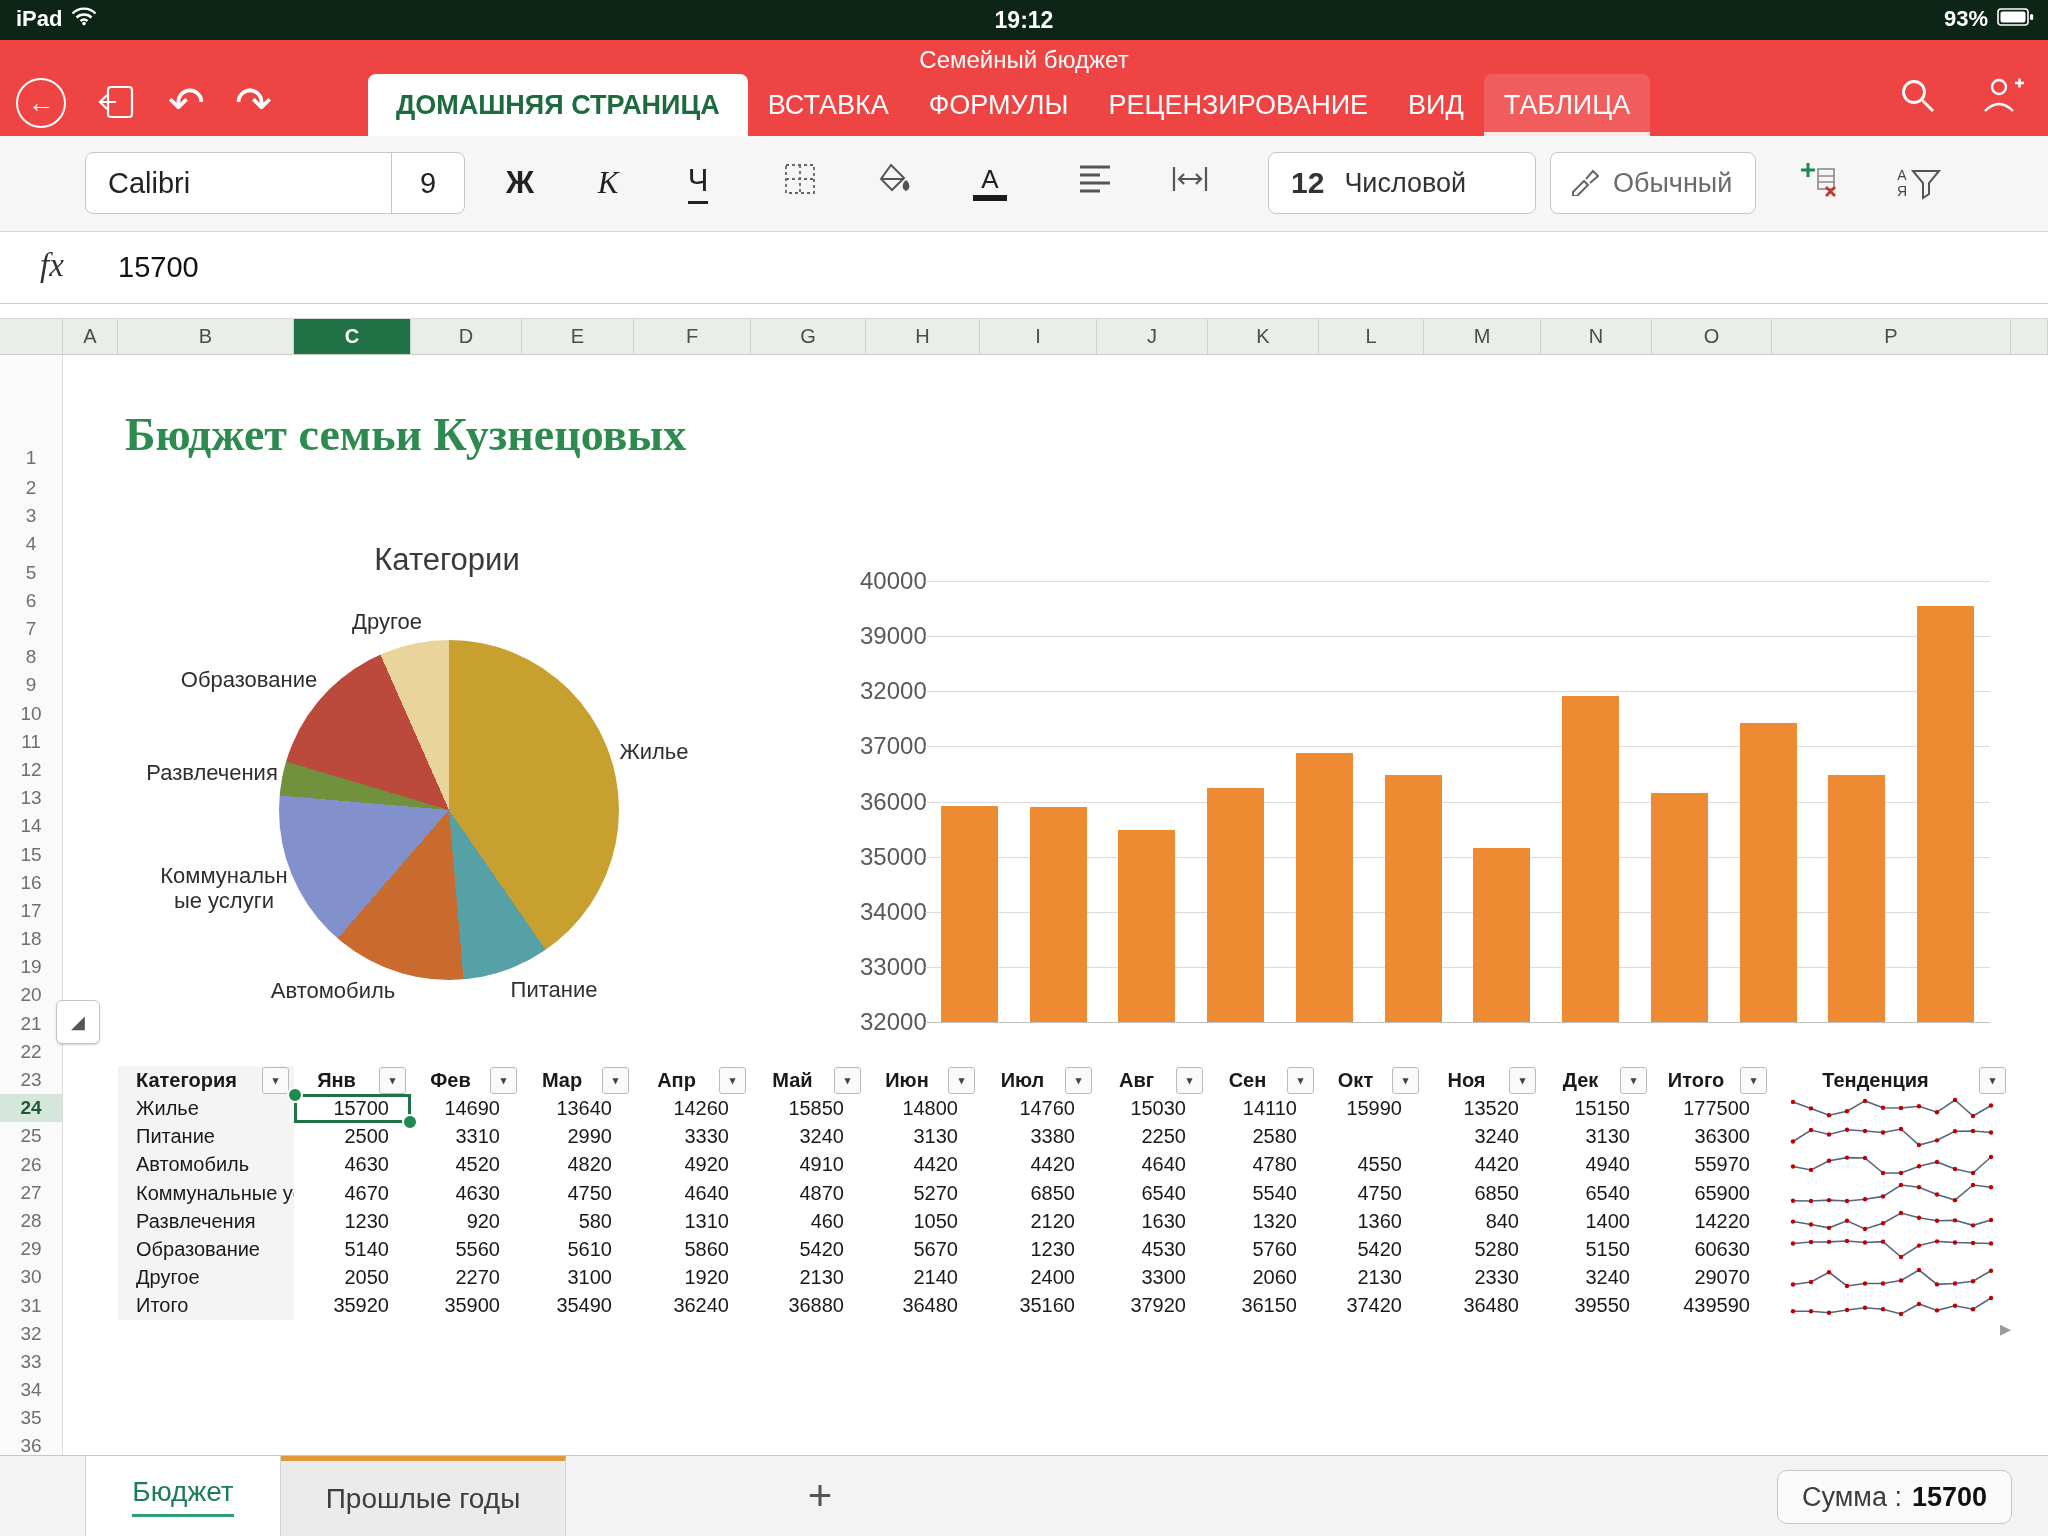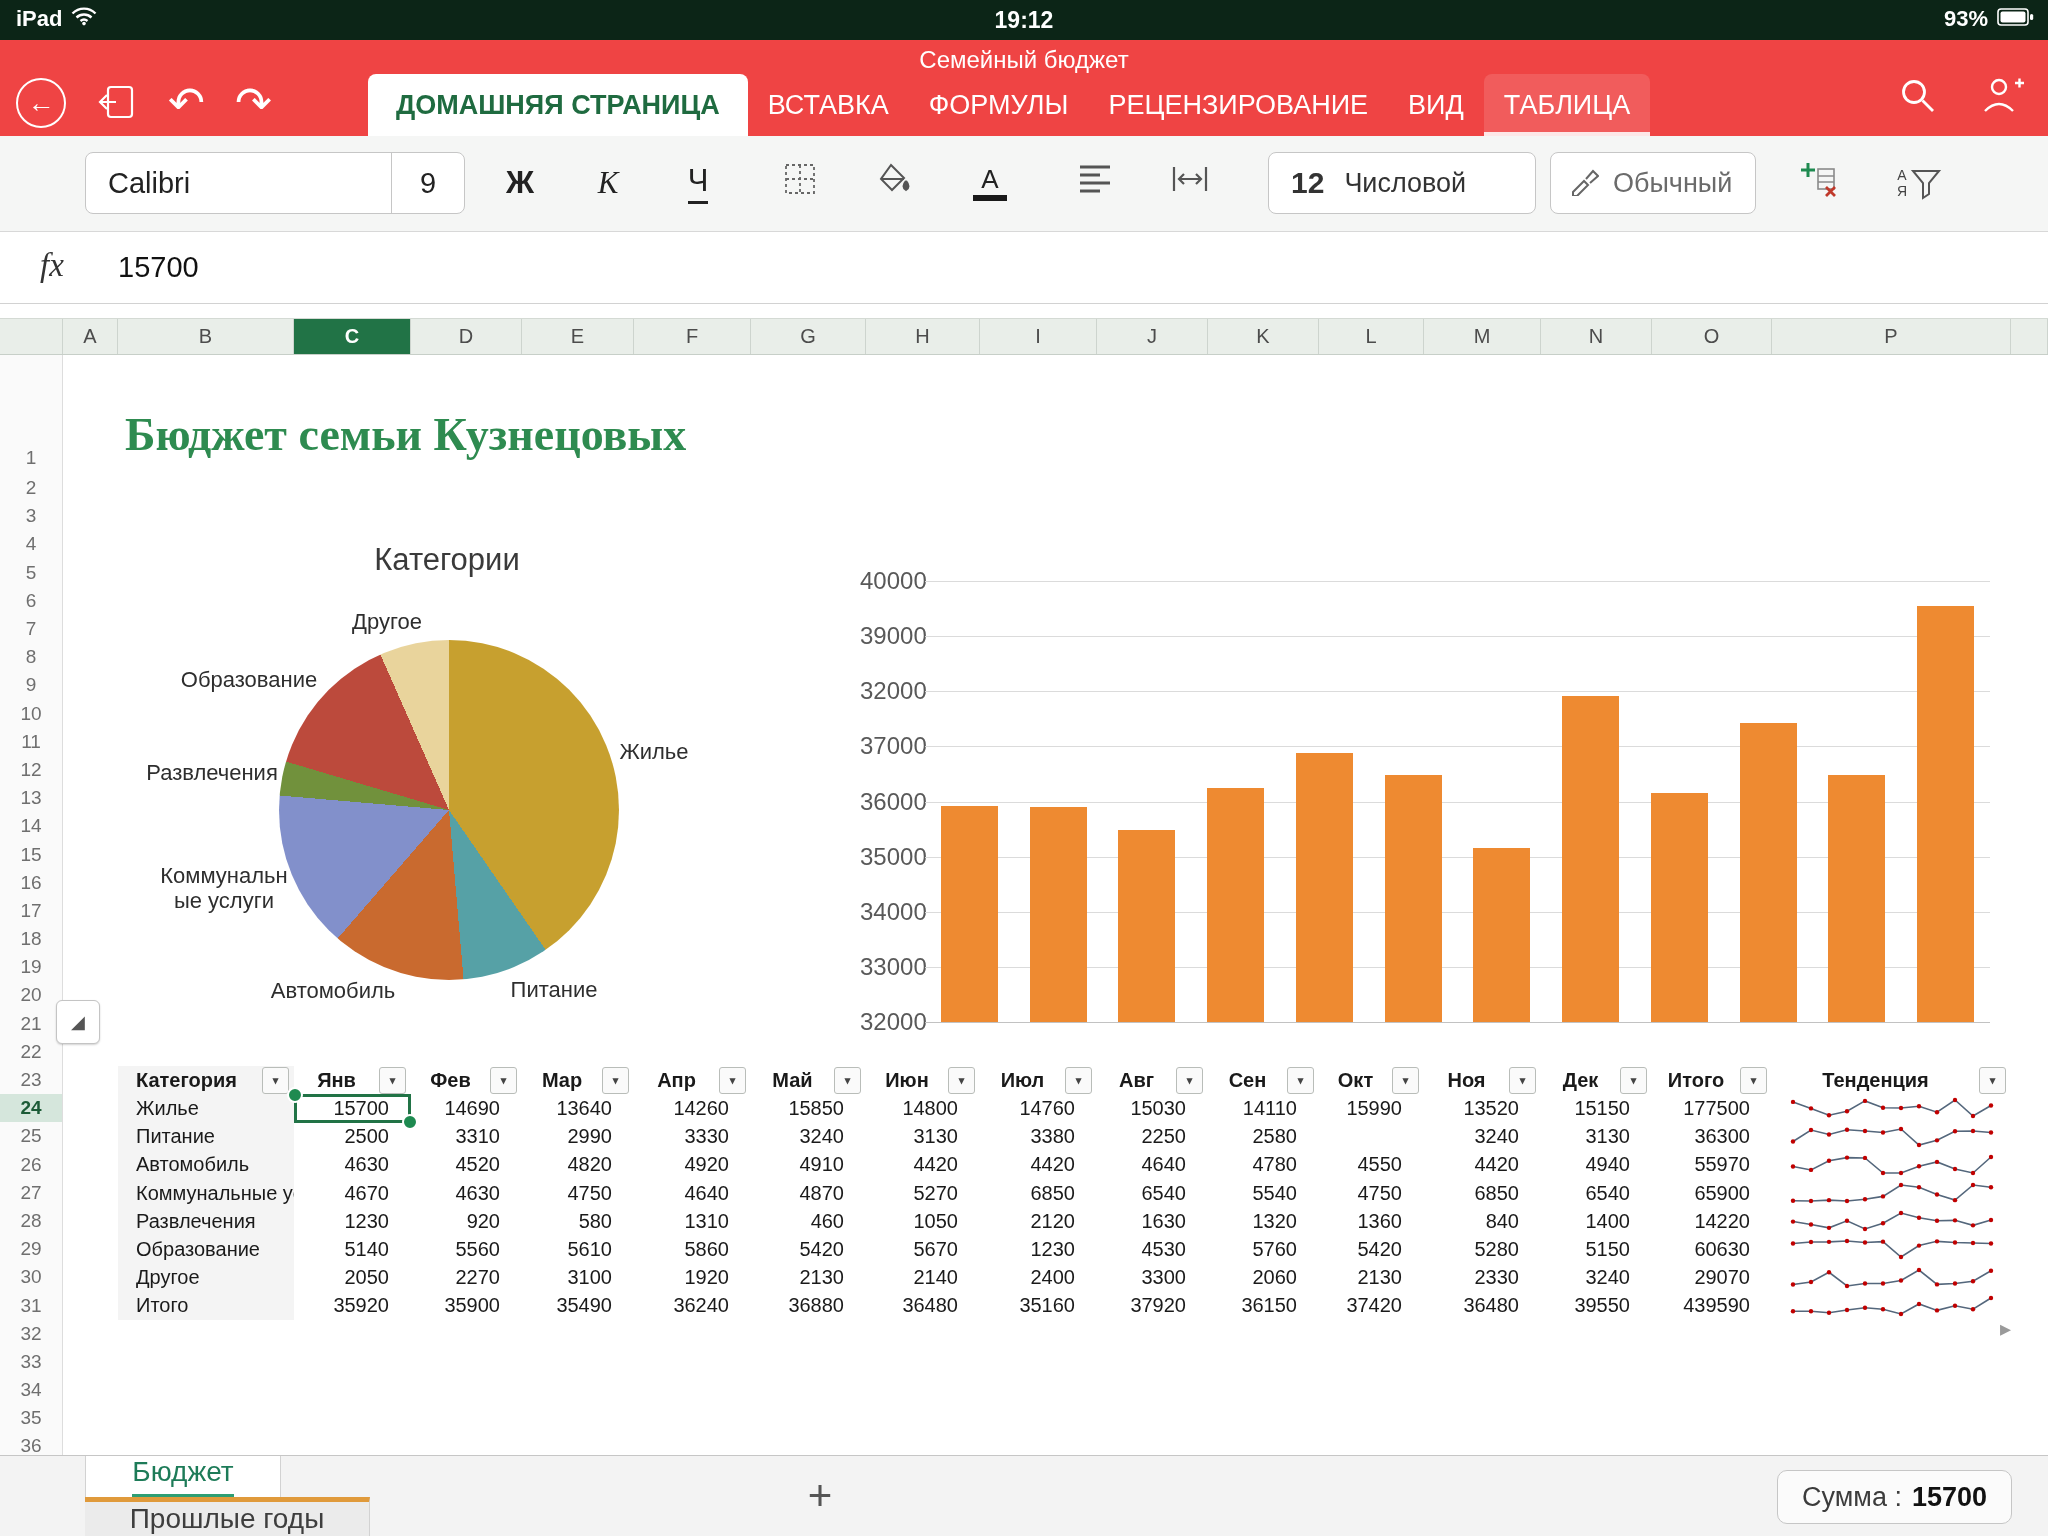--- a/index.html
+++ b/index.html
@@ -92,21 +92,21 @@
   #selbox{position:absolute;border:3px solid #217346;box-sizing:border-box;}
   .handle{position:absolute;width:16px;height:16px;border-radius:50%;background:#1E8A50;border:2px solid #fff;box-sizing:border-box;}
   .handle.tl{left:-10px;top:-10px;}
   .handle.br{right:-10px;bottom:-10px;}
 
   #expand-btn{position:absolute;left:56px;top:1000px;width:42px;height:42px;background:#fff;border:1.5px solid #C4C4C4;border-radius:6px;display:flex;align-items:center;justify-content:center;font-size:18px;color:#555;box-shadow:0 1px 2px rgba(0,0,0,.18);}
   #edge-marker{position:absolute;left:2000px;top:1316px;font-size:22px;color:#9a9a9a;}
 
   
   .sheettabbar{position:absolute;left:0;top:1455px;width:100%;height:81px;background:#F3F3F3;border-top:1px solid #C6C6C6;box-sizing:border-box;}
-  #sheettabs-box{position:absolute;left:85px;top:0;height:100%;display:flex;flex-direction:column;}
+  #sheettabs-box{position:absolute;left:85px;top:0;height:100%;display:flex;}
   .stab{height:100%;display:flex;align-items:center;justify-content:center;background:#EBEBEB;border-right:1px solid #D2D2D2;border-top:5px solid #E09A3B;box-sizing:border-box;font-size:28px;color:#3E3E3E;cursor:pointer;}
   .stab.active{background:#fff;border-top:none;border-left:1px solid #D2D2D2;color:#1D7B58;}
   .stab.active span{border-bottom:3px solid #2E9E74;padding-bottom:6px;}
   .addtab{position:absolute;left:780px;top:0;height:100%;width:80px;display:flex;align-items:center;justify-content:center;font-size:42px;color:#555;background:none;border:none;cursor:pointer;}
   .sumbox{position:absolute;right:36px;top:14px;height:52px;border:1.5px solid #C6C6C6;border-radius:10px;background:#FBFBFB;display:flex;align-items:center;padding:0 24px;font-size:27px;color:#3C3C3C;gap:10px;}
   .sumbox b{color:#111;}
 </style>
 </head>
 <body>
 

